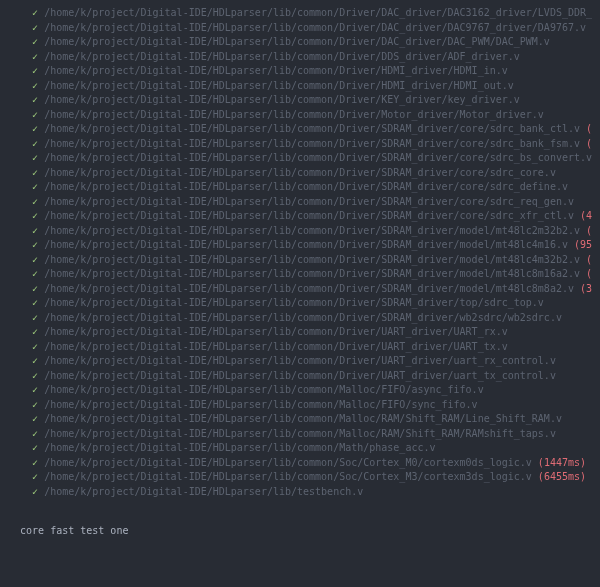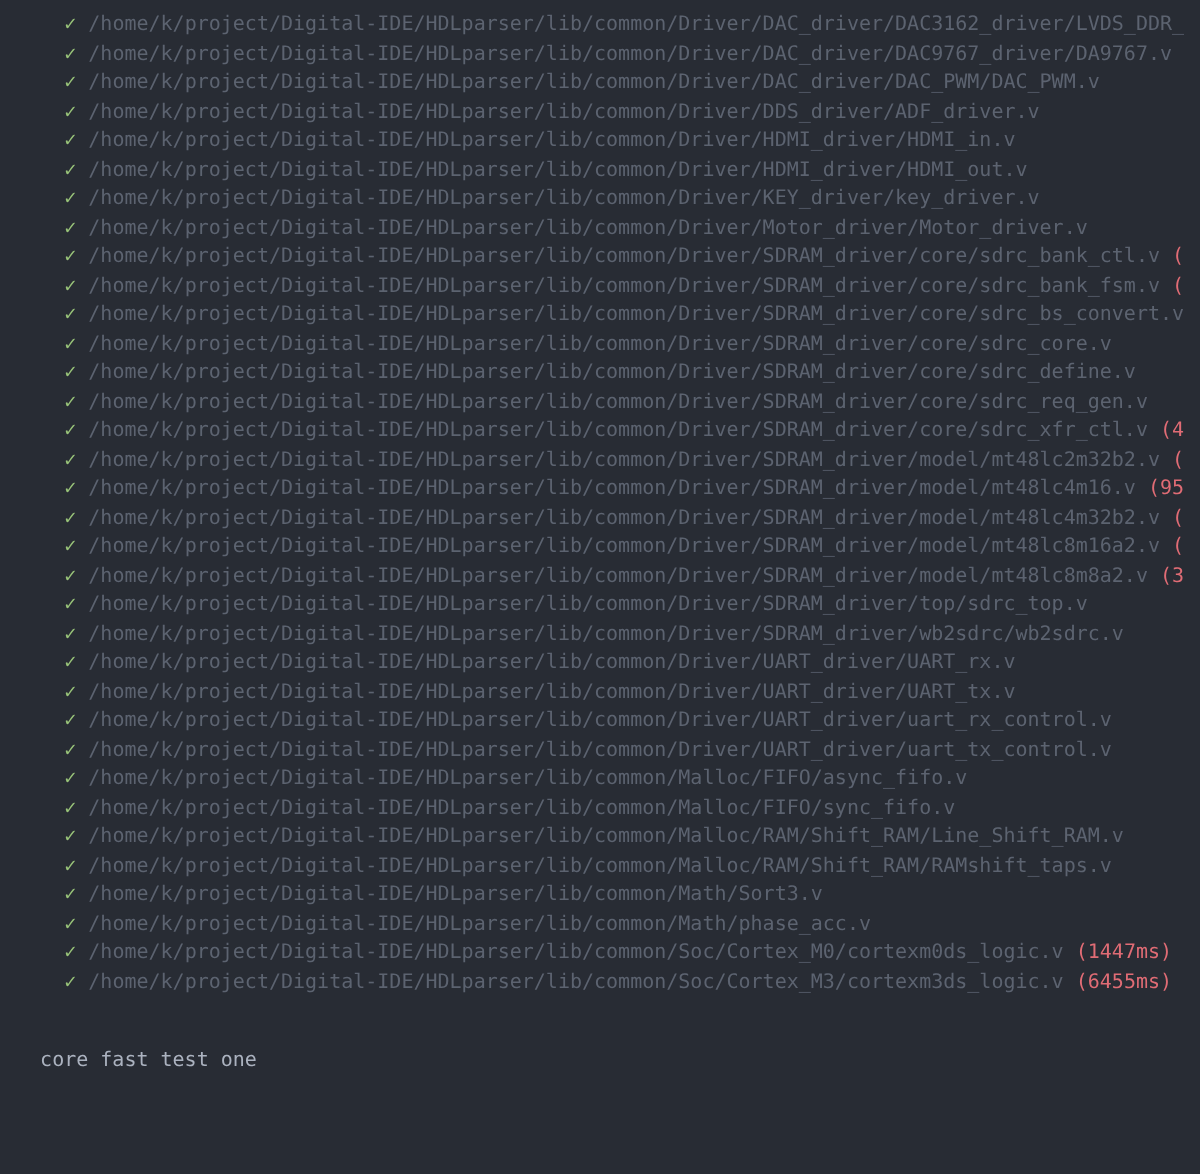--- a/index.html
+++ b/index.html
@@ -62,22 +62,22 @@
     <div class="line">    <span class="check">✓</span> <span class="path">/home/k/project/Digital-IDE/HDLparser/lib/common/Driver/SDRAM_driver/top/sdrc_top.v</span></div>
     <div class="line">    <span class="check">✓</span> <span class="path">/home/k/project/Digital-IDE/HDLparser/lib/common/Driver/SDRAM_driver/wb2sdrc/wb2sdrc.v</span></div>
     <div class="line">    <span class="check">✓</span> <span class="path">/home/k/project/Digital-IDE/HDLparser/lib/common/Driver/UART_driver/UART_rx.v</span></div>
     <div class="line">    <span class="check">✓</span> <span class="path">/home/k/project/Digital-IDE/HDLparser/lib/common/Driver/UART_driver/UART_tx.v</span></div>
     <div class="line">    <span class="check">✓</span> <span class="path">/home/k/project/Digital-IDE/HDLparser/lib/common/Driver/UART_driver/uart_rx_control.v</span></div>
     <div class="line">    <span class="check">✓</span> <span class="path">/home/k/project/Digital-IDE/HDLparser/lib/common/Driver/UART_driver/uart_tx_control.v</span></div>
     <div class="line">    <span class="check">✓</span> <span class="path">/home/k/project/Digital-IDE/HDLparser/lib/common/Malloc/FIFO/async_fifo.v</span></div>
     <div class="line">    <span class="check">✓</span> <span class="path">/home/k/project/Digital-IDE/HDLparser/lib/common/Malloc/FIFO/sync_fifo.v</span></div>
     <div class="line">    <span class="check">✓</span> <span class="path">/home/k/project/Digital-IDE/HDLparser/lib/common/Malloc/RAM/Shift_RAM/Line_Shift_RAM.v</span></div>
     <div class="line">    <span class="check">✓</span> <span class="path">/home/k/project/Digital-IDE/HDLparser/lib/common/Malloc/RAM/Shift_RAM/RAMshift_taps.v</span></div>
-    <div class="line">    <span class="check">✓</span> <span class="path">/home/k/project/Digital-IDE/HDLparser/lib/common/Math/Sort3.v</span></div>
     <div class="line">    <span class="check">✓</span> <span class="path">/home/k/project/Digital-IDE/HDLparser/lib/common/Math/phase_acc.v</span></div>
     <div class="line">    <span class="check">✓</span> <span class="path">/home/k/project/Digital-IDE/HDLparser/lib/common/Soc/Cortex_M0/cortexm0ds_logic.v</span> <span class="time">(1447ms)</span></div>
     <div class="line">    <span class="check">✓</span> <span class="path">/home/k/project/Digital-IDE/HDLparser/lib/common/Soc/Cortex_M3/cortexm3ds_logic.v</span> <span class="time">(6455ms)</span></div>
+    <div class="line">    <span class="check">✓</span> <span class="path">/home/k/project/Digital-IDE/HDLparser/lib/testbench.v</span></div>
   </div>
 
 <div class="section">
   <span>core fast test one</span>
   
 </div>
 
 </body></html>

